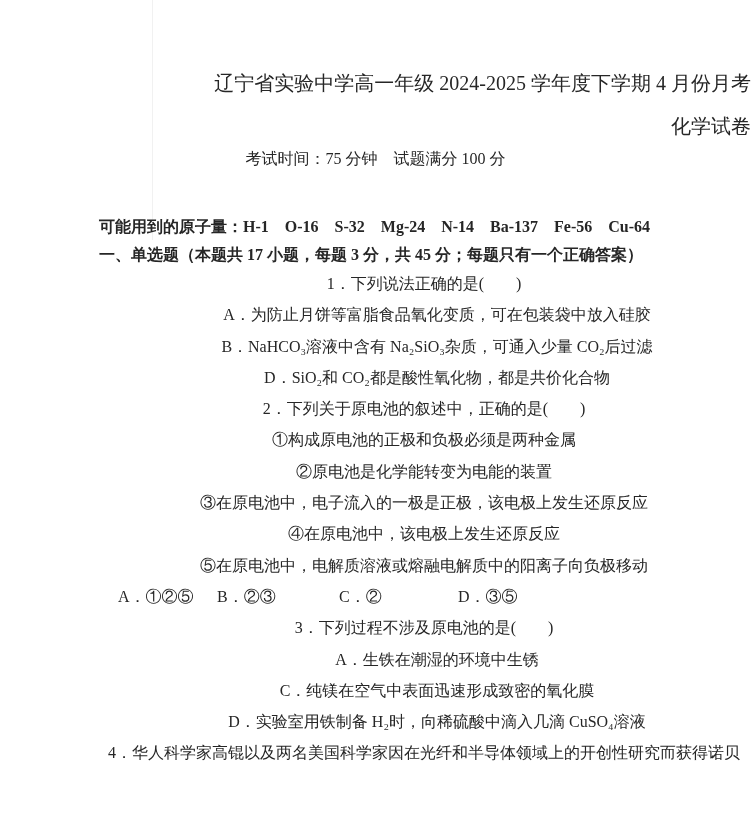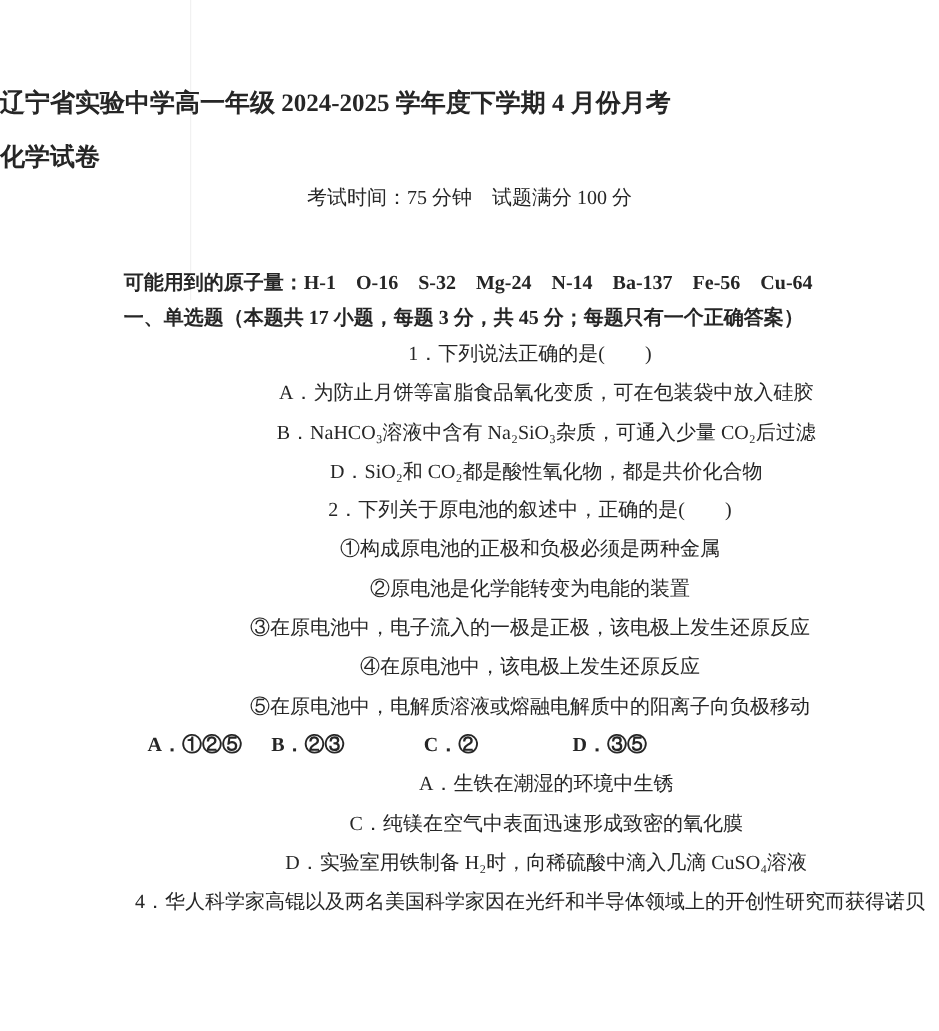--- a/index.html
+++ b/index.html
@@ -17,23 +17,23 @@
   }
   .scan-line {
     position: absolute;
     left: 152px; top: 0;
     width: 1px; height: 240px;
     background: #f1f1f1;
   }
   .title1, .title2 {
     position: absolute; left: 0; right: 0;
     margin: 0;
-    text-align: left;
+    text-align: right;
     font-size: 20px;
-    font-weight: bold;
+    font-weight: normal;
     line-height: 1.2;
     white-space: pre;
   }
   .title1 { top: 71px; }
   .title2 { top: 114px; }
   .exam-info {
     position: absolute; left: 0; right: 0; top: 150px;
     text-align: center;
     font-size: 16px;
     font-weight: normal;
@@ -66,21 +66,20 @@
   }
   .opt { padding-left: 26px; }
   .choices-row {
     position: relative;
     height: 31.3px;
   }
   .choices-row span {
     position: absolute; top: 0;
     line-height: 31.3px;
     white-space: pre;
-    font-weight: bold;
   }
   .ch-a { left: 19px; }
   .ch-b { left: 118px; }
   .ch-c { left: 240px; }
   .ch-d { left: 359px; }
 </style>
 </head>
 <body>
 
 <div class="page">
@@ -105,19 +104,20 @@
     <div class="line">③在原电池中，电子流入的一极是正极，该电极上发生还原反应</div>
     <div class="line">④在原电池中，该电极上发生还原反应</div>
     <div class="line">⑤在原电池中，电解质溶液或熔融电解质中的阳离子向负极移动</div>
     <div class="line choices-row">
       <span class="ch-a">A．①②⑤</span>
       <span class="ch-b">B．②③</span>
       <span class="ch-c">C．②</span>
       <span class="ch-d">D．③⑤</span>
     </div>
 
+    <div class="line">3．下列过程不涉及原电池的是(　　)</div>
     <div class="line opt">A．生铁在潮湿的环境中生锈</div>
     <div class="line opt">C．纯镁在空气中表面迅速形成致密的氧化膜</div>
     <div class="line opt">D．实验室用铁制备 H₂时，向稀硫酸中滴入几滴 CuSO₄溶液</div>
 
     <div class="line">4．华人科学家高锟以及两名美国科学家因在光纤和半导体领域上的开创性研究而获得诺贝</div>
   </div>
 </div>
 
 </body></html>

